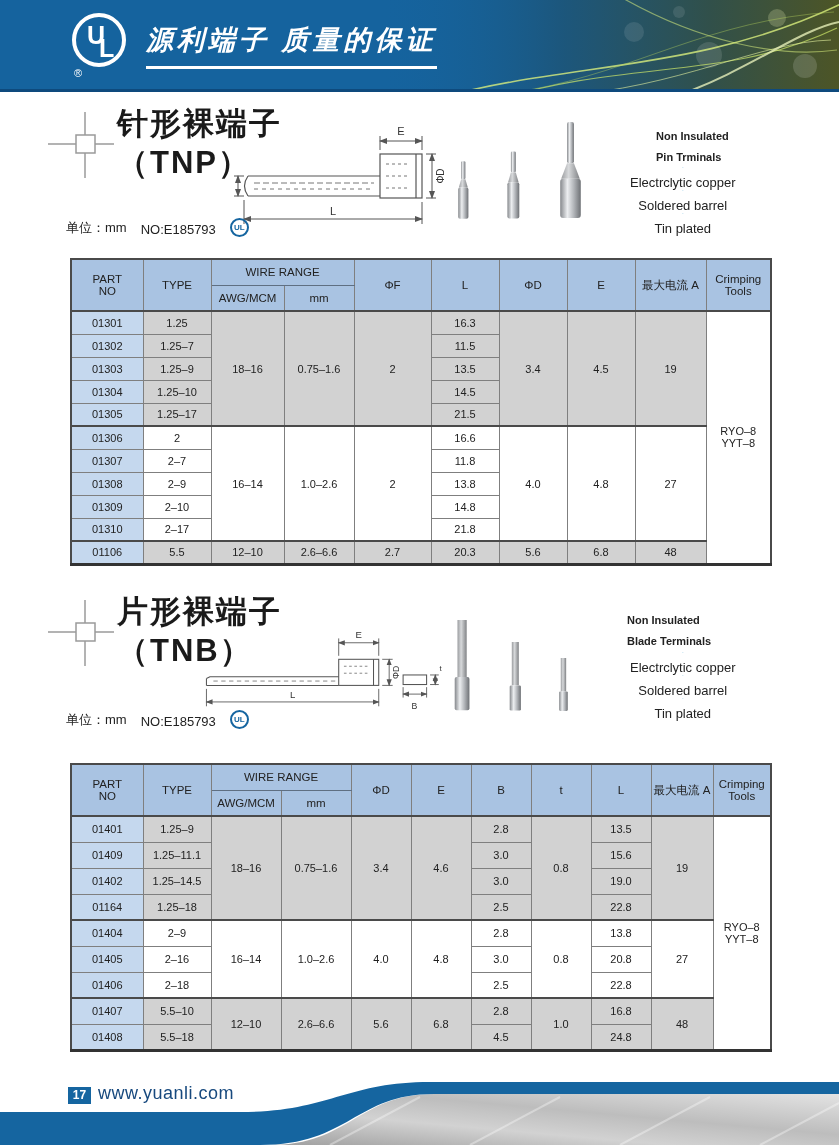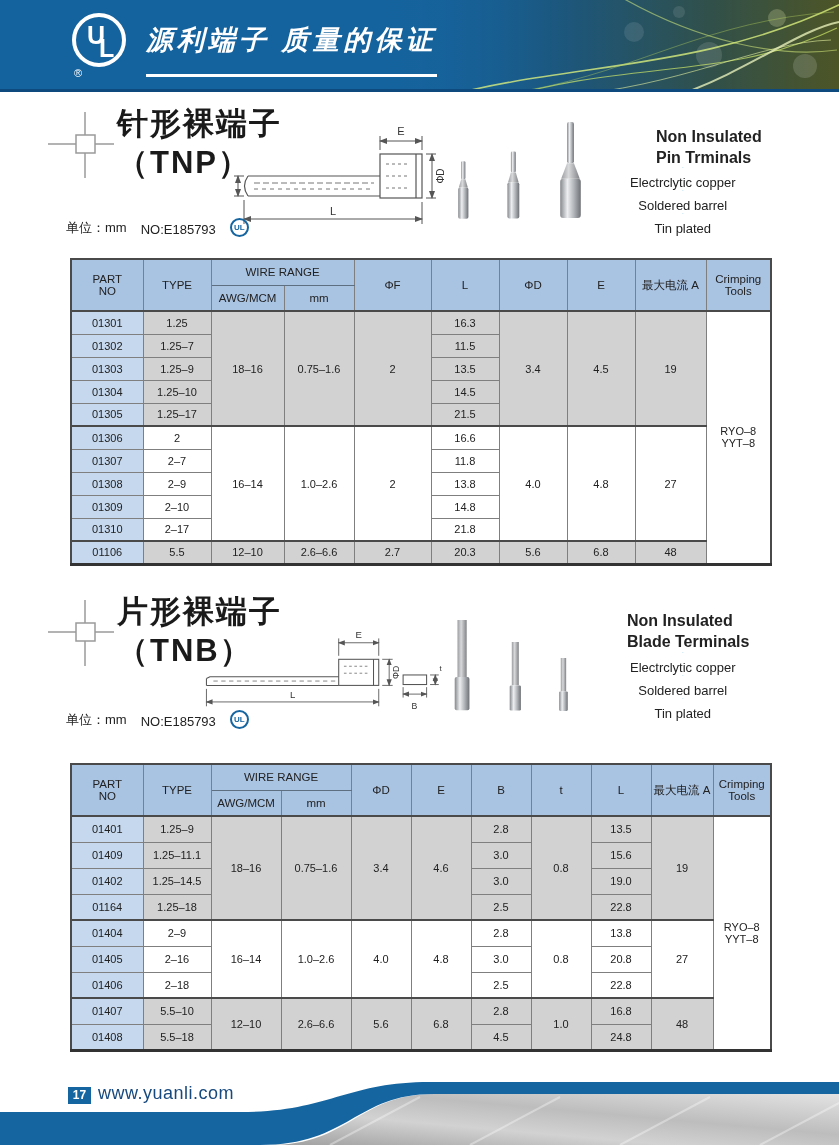--- a/index.html
+++ b/index.html
@@ -11,28 +11,28 @@
   .hdr { position:absolute; left:0; top:0; width:839px; height:92px;
          background:#15639e; border-bottom:3px solid #0e4a7d; }
   .hdr-art { position:absolute; right:0; top:0; width:460px; height:89px; }
   .ul-logo { position:absolute; left:72px; top:13px; width:62px; height:66px; }
   .ul-circle { position:absolute; left:0; top:0; width:54px; height:54px; border:4px solid #fff;
                border-radius:50%; color:#fff; }
   .ul-circle .u { position:absolute; left:11px; top:4px;  font-size:25px; font-weight:bold; }
   .ul-circle .l { position:absolute; left:23px; top:17px; font-size:25px; font-weight:bold; }
   .ul-reg { position:absolute; left:2px; top:54px; color:#fff; font-size:11px; }
   .slogan { position:absolute; left:146px; top:22px; color:#fff; font-size:27px; font-weight:bold;
-            font-style:italic; letter-spacing:4px; padding-bottom:16px; border-bottom:3px solid #fff; }
+            font-style:italic; letter-spacing:4px; padding-bottom:8px; border-bottom:3px solid #fff; }
 
   
   .cross { position:absolute; width:70px; height:70px; }
   .sec-title { position:absolute; font-weight:bold; color:#1a1a1a; font-size:31px; line-height:39px; letter-spacing:2px;margin-left:25px; }
   .draw { position:absolute; }
   .photos { position:absolute; display:flex; align-items:flex-end; }
-  .entitle { position:absolute; font-size:16px; font-weight:bold; color:#222; line-height:21px; white-space:pre-line; }
+  .entitle { position:absolute; font-size:11px; font-weight:bold; color:#222; line-height:21px; white-space:pre-line; }
   .features { position:absolute; list-style:none; }
   .features li { display:flex; align-items:center; height:23px; gap:7px;flex-direction:column; }
   .features li span.flabel { font-size:13px; color:#222; }
   .unitline { position:absolute; font-size:13px; color:#222; display:flex; align-items:flex-end; gap:14px; }
   .ul-small { display:inline-flex; align-items:center; justify-content:center; width:19px; height:19px;
               border:2px solid #1565a0; border-radius:50%; color:#1565a0; font-size:8px; font-weight:bold; }
 
   
   table { border-collapse:collapse; table-layout:fixed; width:700px; position:absolute; left:70px;
           font-size:11px; color:#222; border:2px solid #4a4a4a; border-bottom:3px solid #333; }

